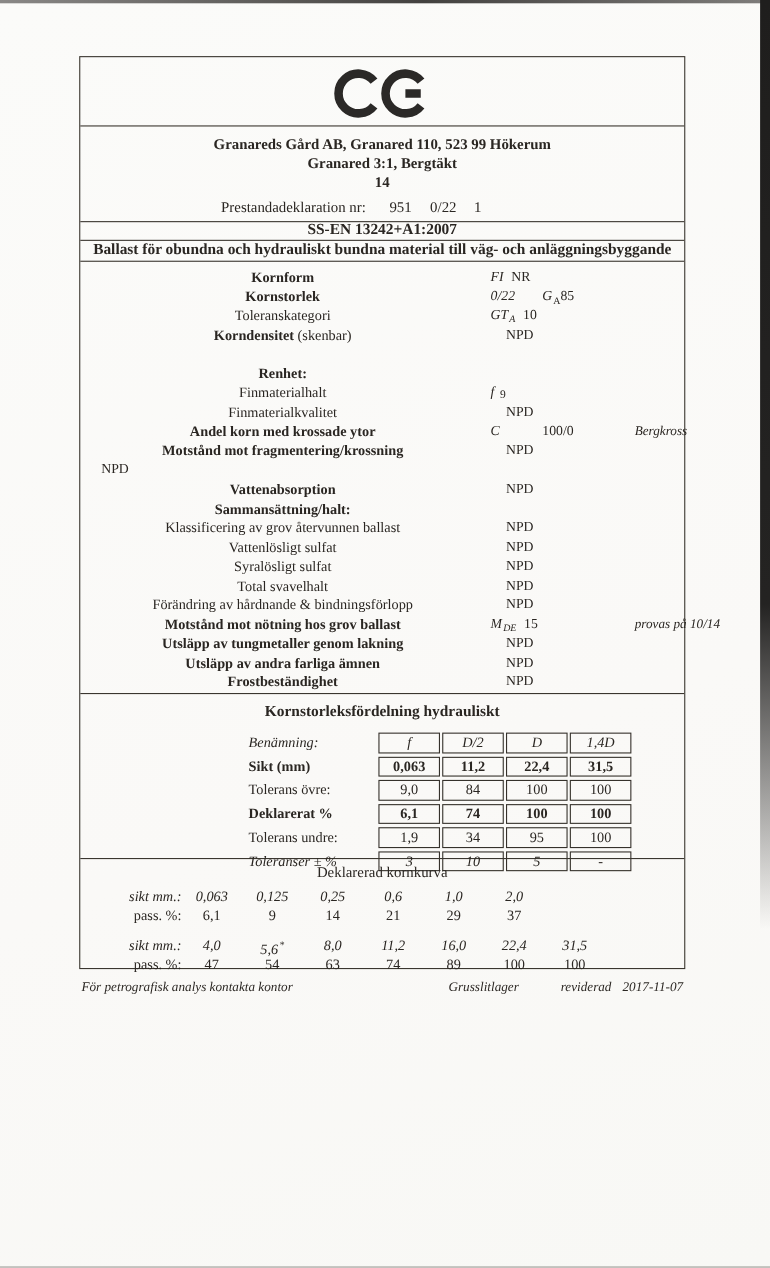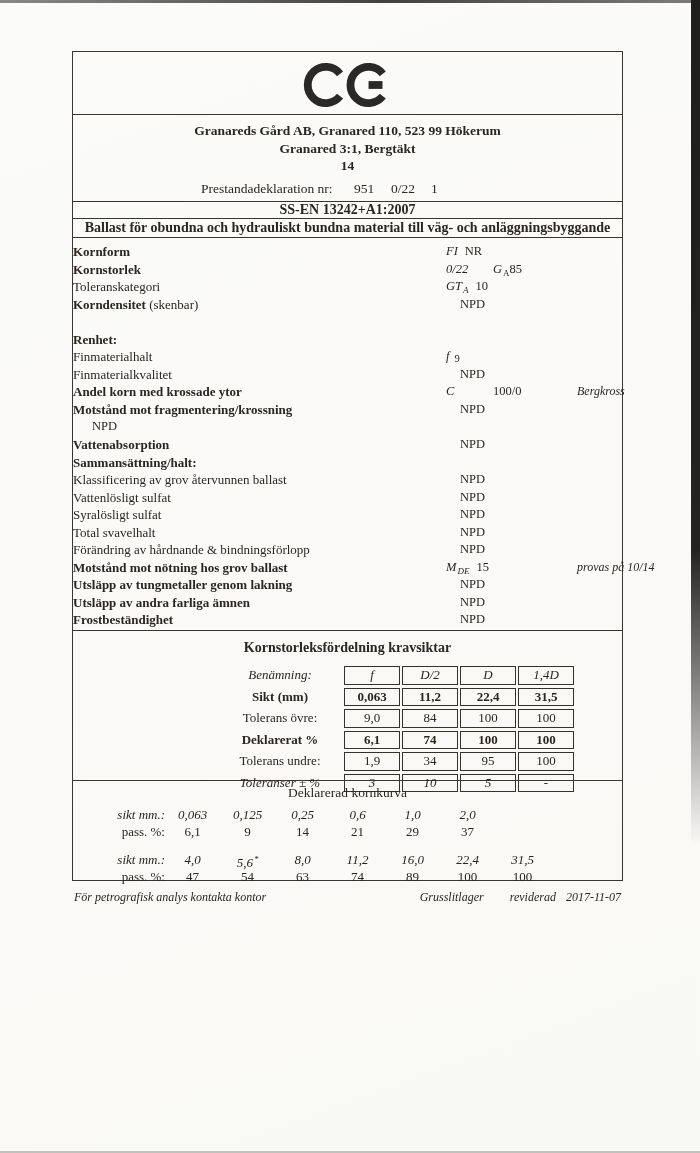--- a/index.html
+++ b/index.html
@@ -29,49 +29,49 @@
   .info-line.first{margin-top:7px;}
   .decl-line{position:absolute;bottom:3px;left:0;right:0;height:18px;font-size:13.5px;line-height:18px;}
   .decl-line span{position:absolute;white-space:nowrap;}
   .decl-label{left:128px;} .decl-n1{left:281px;} .decl-n2{left:318px;} .decl-n3{left:358px;}
   .sec-standard{height:17px;line-height:16px;text-align:center;font-weight:bold;font-size:14px;}
   .sec-scope{height:19px;line-height:18px;text-align:center;font-weight:bold;font-size:14px;}
   
   .sec-props{height:393px;padding-top:5px;}
   .prop-row{display:flex;height:17.55px;line-height:17.55px;font-size:13px;}
   .prop-row.blank{height:17.55px;}
-  .prop-label{width:368px;text-align:left;white-space:nowrap;}
+  .prop-label{width:368px;text-align:center;white-space:nowrap;}
   .prop-vals{position:relative;flex:1;font-size:12.5px;}
   .vcol1{position:absolute;left:5px;white-space:nowrap;}
   .vcol1 .npd{margin-left:14px;}
   .vcol1 .vplain{margin-left:7px;}
   .vcol2{position:absolute;left:52px;white-space:nowrap;}
   .vnote{position:absolute;left:112px;font-style:italic;font-size:12px;white-space:nowrap;margin-left:24px;}
   .sb{font-size:9px;position:relative;top:3px;margin-left:1px;}
   .vsub{font-size:10.5px;position:relative;top:2px;margin-left:5px;}
   
   .sec-sieve{height:150px;}
   .sieve-title{margin-top:9px;text-align:center;font-size:14px;}
   table.sieve{margin:7px 0 0 150px;border-collapse:separate;border-spacing:2px 3px;font-size:13px;}
   table.sieve td{height:16.5px;line-height:16.5px;}
-  table.sieve td.tl{text-align:center;padding-right:8px;min-width:108px;white-space:nowrap;}
+  table.sieve td.tl{text-align:left;padding-right:8px;min-width:108px;white-space:nowrap;}
   table.sieve td.tc{width:50px;text-align:center;border:1.3px solid #35312b;padding:0 2px;}
   
   .sec-curve{height:100px;}
   .curve-title{margin-top:4px;text-align:center;font-size:13.5px;}
   .curve-rows{margin-top:5px;font-family:Liberation Serif, serif;}
   .curve-row{display:flex;height:17px;line-height:17px;font-size:13px;}
   .curve-label{width:92px;text-align:right;white-space:nowrap;}
   .curve-cell{width:55px;text-align:center;white-space:nowrap;}
   .curve-gap{height:11px;}
   .star{font-size:9px;vertical-align:super;margin-left:1px;}
   
   .footer{position:absolute;left:72px;top:890px;width:549px;display:flex;font-size:12px;font-style:italic;line-height:15px;}
   .footer .f-left{flex:1;text-align:left;padding-left:2px;}
-  .footer .f-prod{margin-right:26px;}
+  .footer .f-prod{margin-right:38px;}
   .footer .f-rev{margin-right:10px;}
 </style>
 </head>
 <body>
 
 <div class="scan">
   <div class="edge-top"></div>
   <div class="edge-right"></div>
   <div class="edge-bottom"></div>
 
@@ -225,21 +225,21 @@
           <div class="prop-row">
             <span class="prop-label"><span class="b">Frostbeständighet</span></span>
             <span class="prop-vals">
               <span class="vcol1"><span class="npd">NPD</span></span>
             </span>
           </div>
         </div>
     </div>
 
     <div class="sec sec-sieve">
-      <div class="sieve-title b">Kornstorleksfördelning kravsiktar</div>
+      <div class="sieve-title b">Kornstorleksfördelning hydrauliskt</div>
       <table class="sieve">
         <tbody>
             <tr>
               <td class="tl i">Benämning:</td>
               <td class="tc i">f</td>
               <td class="tc i">D/2</td>
               <td class="tc i">D</td>
               <td class="tc i">1,4D</td>
             </tr>
             <tr>

